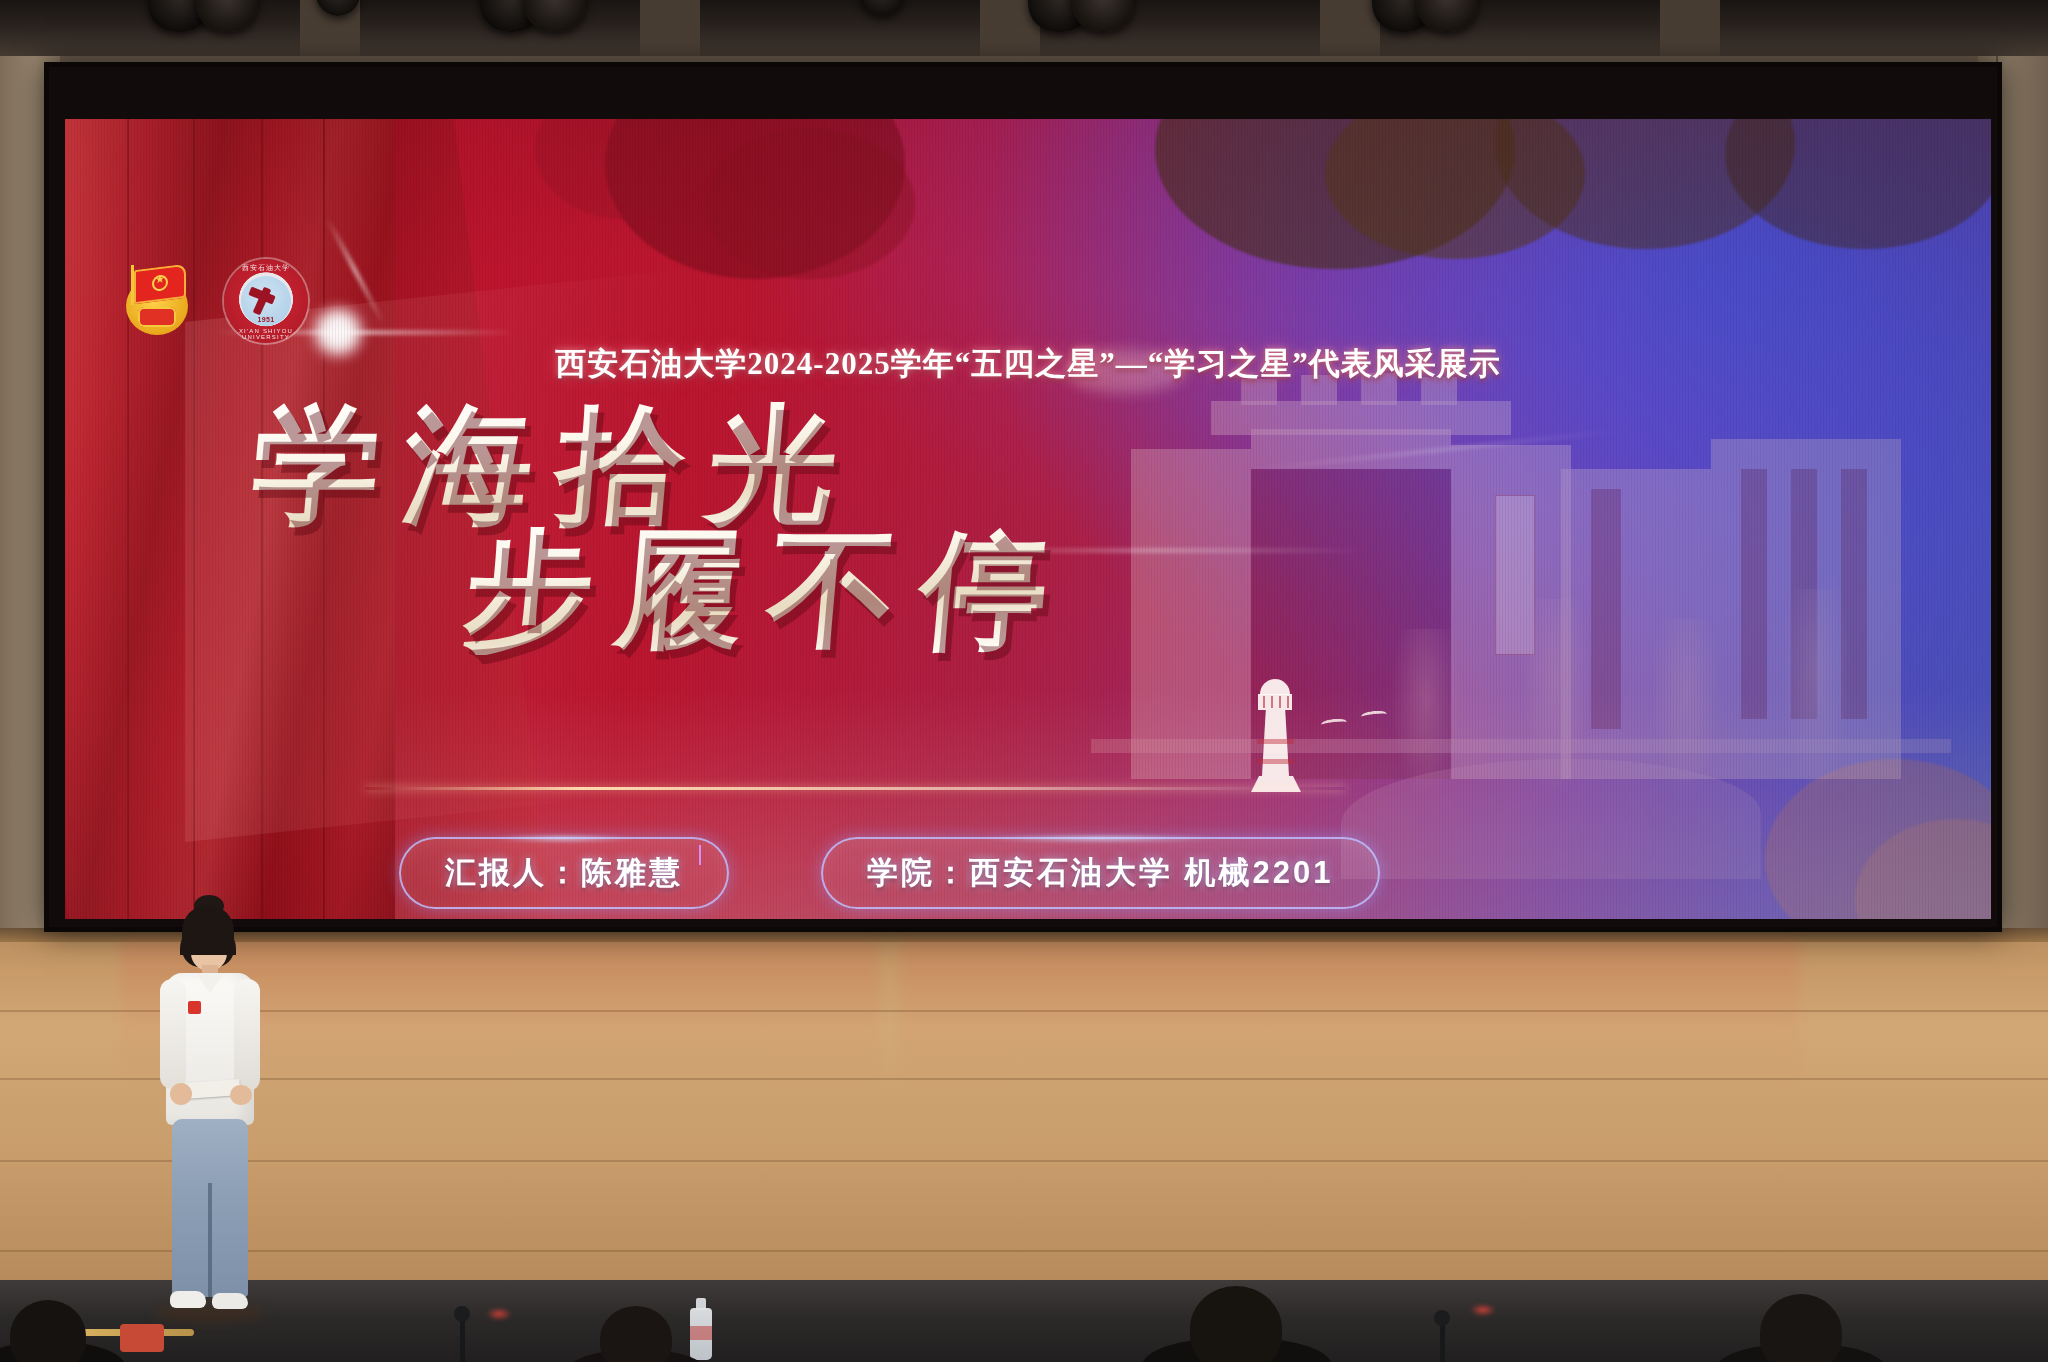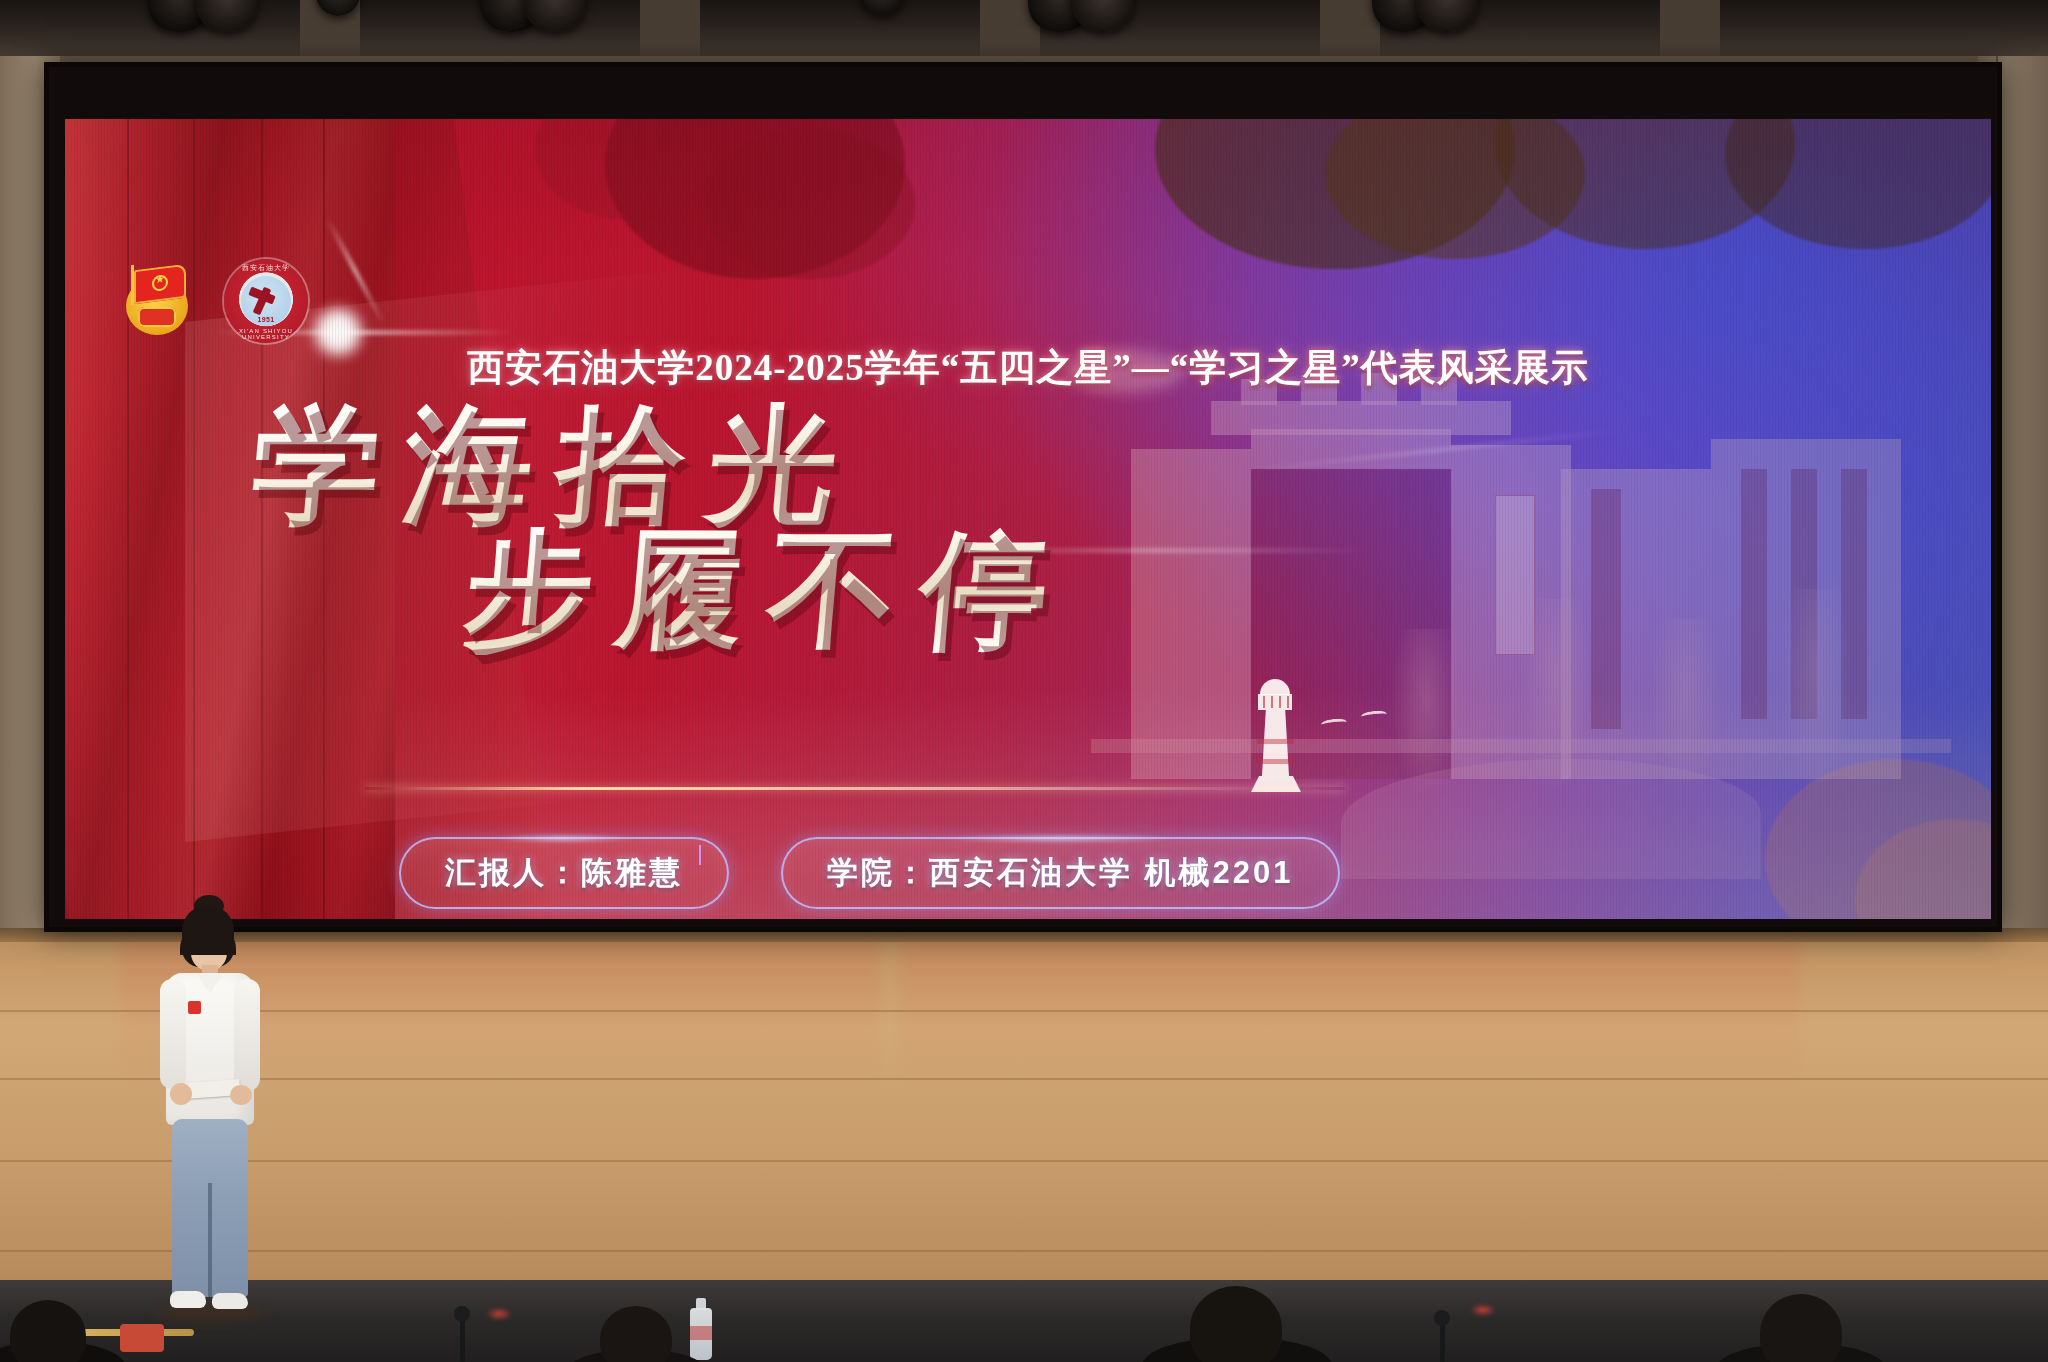--- a/index.html
+++ b/index.html
@@ -110,21 +110,21 @@
   .seal-mark:after{ content:""; position:absolute; left:9px; top:2px; width:8px; height:28px;
      background:#9c1423; transform:rotate(24deg); border-radius:2px; }
   .seal-year{ position:absolute; left:0; right:0; bottom:3px; text-align:center;
      font-size:7px; font-weight:bold; color:#9c1423; letter-spacing:.3px; }
   .seal-cn{ position:absolute; left:0; right:0; top:4px; text-align:center; font-size:7px;
      color:#f3e7e7; letter-spacing:1px; }
   .seal-en{ position:absolute; left:0; right:0; bottom:3px; text-align:center; font-size:6px;
      color:#f3e7e7; letter-spacing:1.2px; }
 
   .slide-header{ position:absolute; left:0; right:0; top:224px; text-align:center; z-index:9;
-     font-size:37px; font-weight:bold; color:#fff; letter-spacing:1px;
+     font-size:31px; font-weight:bold; color:#fff; letter-spacing:1px;
      font-family:"Liberation Serif","DejaVu Serif",serif;
      text-shadow:0 0 6px rgba(255,160,170,.85), 0 2px 5px rgba(90,0,15,.8), 0 0 18px rgba(255,120,140,.45); }
 
   .hero{ position:absolute; left:0; top:280px; width:1200px; z-index:9; }
   .hero-line{ font-family:"DejaVu Serif","Liberation Serif",serif; font-weight:bold;
      color:#f6f2e7; letter-spacing:24px;
      background:linear-gradient(175deg,#ffffff 0%,#fbf7ec 38%,#e8dcc2 62%,#fffdf7 88%);
      -webkit-background-clip:text; background-clip:text; -webkit-text-fill-color:transparent;
      text-shadow:6px 8px 0 rgba(88,4,14,.40); transform:skewX(-5deg); }
   .hero-1{ font-size:128px; line-height:1.02; padding-left:188px; }
@@ -132,21 +132,21 @@
 
   .sub-wrap{ position:absolute; left:0; top:600px; width:1250px; z-index:9; display:flex; align-items:center; }
   .subtitle{ padding-left:372px; font-size:43px; font-weight:bold; letter-spacing:5px;
      color:#eef4ff; font-family:"Liberation Serif","DejaVu Serif",serif;
      text-shadow:0 0 10px rgba(160,190,255,.55), 0 3px 6px rgba(90,0,15,.55); }
   .sub-rule{ position:absolute; left:300px; top:668px; width:980px; height:3px; z-index:9;
      background:linear-gradient(90deg, rgba(255,230,190,0) 0%, rgba(255,228,180,.95) 22%, rgba(255,240,210,.65) 62%, rgba(255,230,190,0) 100%);
      box-shadow:0 0 10px rgba(255,220,170,.6); }
 
   .pills{ position:absolute; left:0; top:718px; width:1806px; z-index:9;
-     display:flex; gap:52px; padding-left:334px; }
+     display:flex; gap:92px; padding-left:334px; }
   .pill{ position:relative; border:2px solid rgba(190,190,255,.85); border-radius:999px;
      padding:13px 44px; color:#fff; font-size:31px; font-weight:bold; letter-spacing:3px;
      font-family:"Liberation Sans","DejaVu Sans",sans-serif;
      background:linear-gradient(180deg, rgba(255,255,255,.10), rgba(255,255,255,.02));
      box-shadow:0 0 16px rgba(150,160,255,.45), inset 0 0 18px rgba(255,255,255,.07);
      text-shadow:0 0 8px rgba(180,200,255,.8), 0 2px 4px rgba(80,0,10,.6); }
   .pill:before{ content:""; position:absolute; left:28%; right:28%; top:-4px; height:7px;
      background:radial-gradient(ellipse at 50% 50%, rgba(210,225,255,.95), rgba(210,225,255,0) 70%);
      filter:blur(2px); }
   .pill-tick{ position:absolute; right:26px; top:6px; width:2px; height:20px; background:rgba(220,150,255,.9); }

